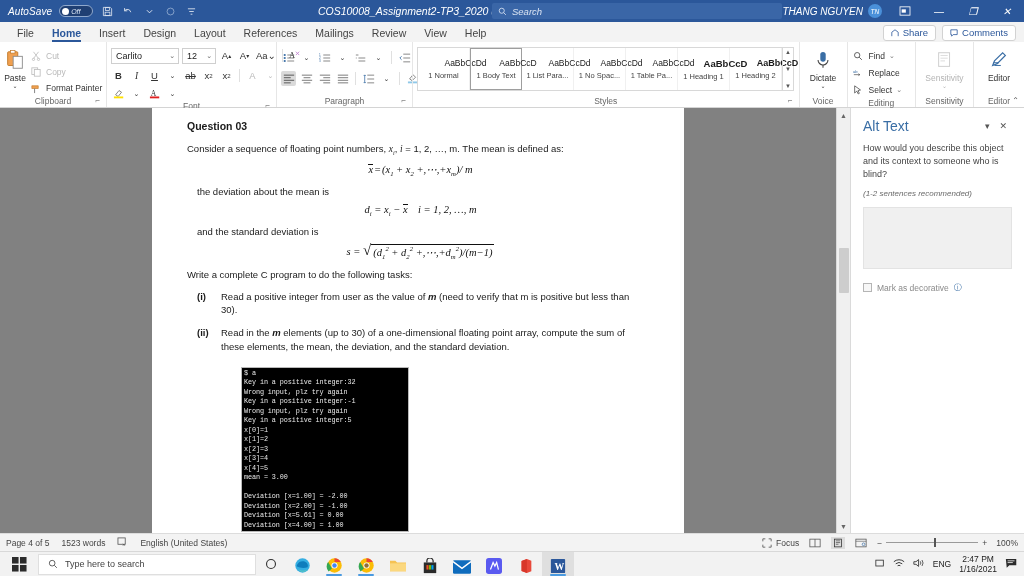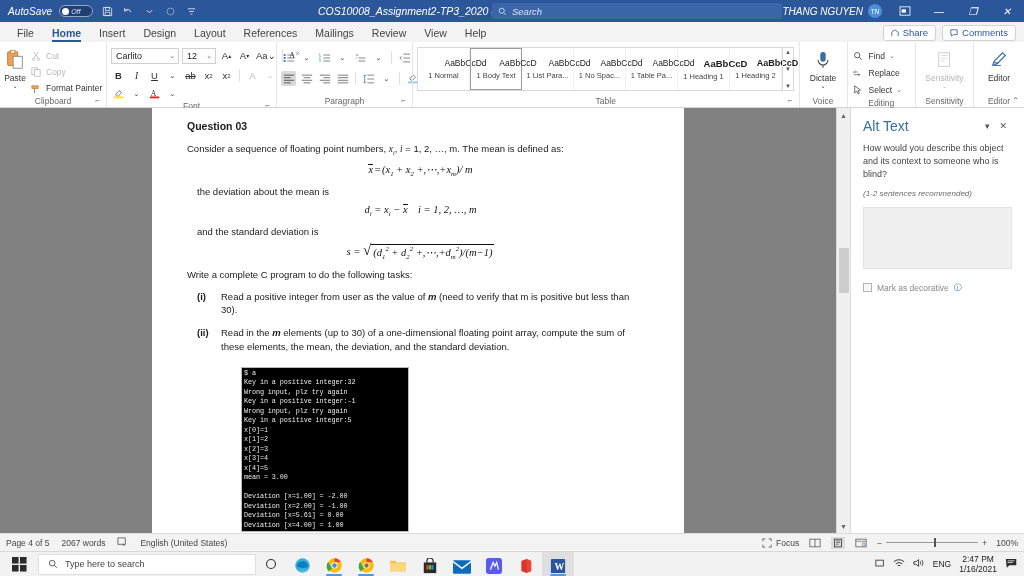--- a/index.html
+++ b/index.html
@@ -548,21 +548,21 @@
             <span class="style-name">1 Heading 2</span>
           </div>
           <div class="style-scroll">
             <span>▲</span>
             <span>▼</span>
             <span>▼</span>
           </div>
         </div>
       </div>
       <div class="rgroup-label">
-        <span>Table</span>
+        <span>Styles</span>
         <span class="dlg">⌐</span>
       </div>
     </div>
 
     <div class="rgroup" style="width:48px">
       <div class="rgroup-body" style="justify-content:center">
         <div class="bigbtn">
           <span class="gly">
             <svg width="18" height="20" viewBox="0 0 20 22">
                 <rect x="7" y="2" width="6" height="11" rx="3" fill="#3a6ea5"></rect>
@@ -744,21 +744,21 @@
       <div class="alt-check">
         <span class="alt-box"></span>
         <span>Mark as decorative</span>
         <span class="alt-info">ⓘ</span>
       </div>
     </div>
   </div>
 
   <div class="statusbar">
     <span>Page 4 of 5</span>
-    <span>2067 words</span>
+    <span>1523 words</span>
     <span>
       <svg width="11" height="10" viewBox="0 0 12 11">
           <rect x="1" y="1" width="8" height="7" fill="none" stroke="#555" stroke-width=".9"></rect>
           <path d="M6.5 7.5 8.5 9.5M8.5 7.5 6.5 9.5" stroke="#555" stroke-width=".9"></path>
         </svg>
     </span>
     <span>English (United States)</span>
     <div class="sb-right">
       <span style="display:flex;align-items:center;gap:4px">
         <svg width="10" height="10" viewBox="0 0 12 12">

